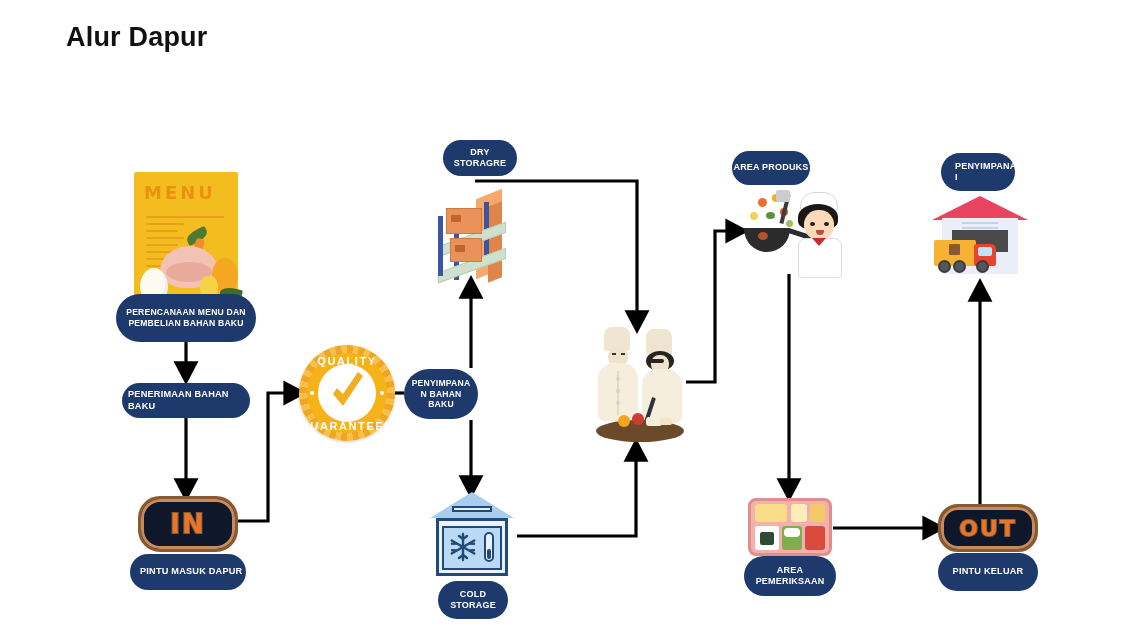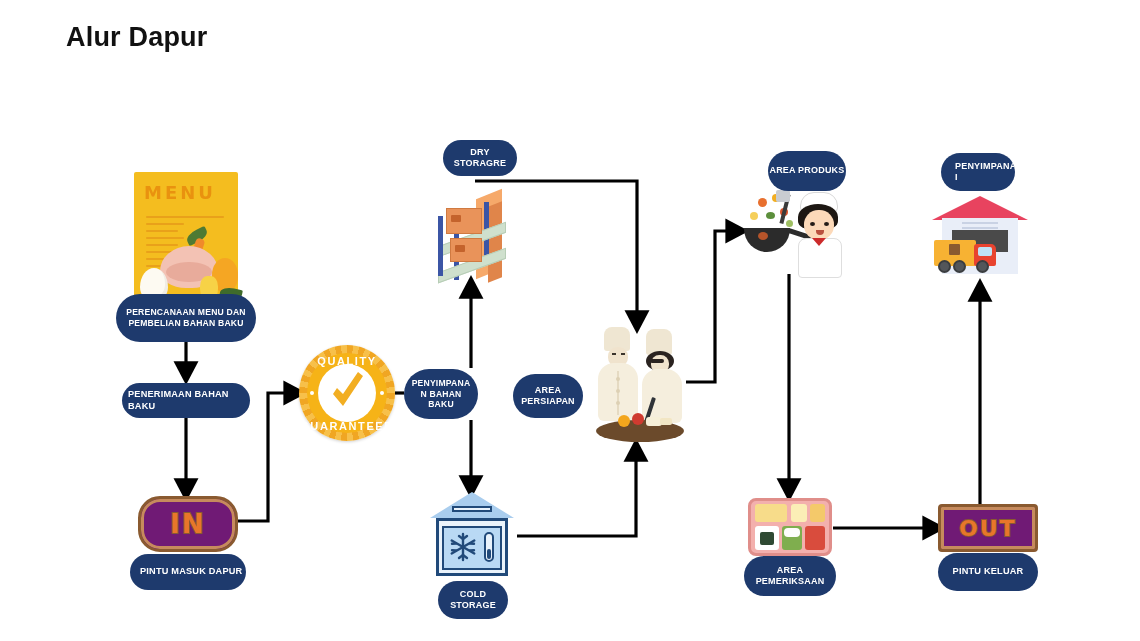--- a/index.html
+++ b/index.html
@@ -71,21 +71,21 @@
   .veg-a{position:absolute;left:78px;top:86px;width:26px;height:34px;background:#f5a623;border-radius:50% 50% 45% 45%;}
   .veg-b{position:absolute;left:66px;top:104px;width:18px;height:26px;background:#f7d246;border-radius:40% 40% 50% 50%;}
   .veg-c{position:absolute;left:58px;top:66px;width:9px;height:30px;background:#f08a2a;border-radius:4px;transform:rotate(18deg);}
   .leaf-a{position:absolute;left:52px;top:58px;width:22px;height:12px;background:#4f7a33;border-radius:60% 10% 60% 10%;transform:rotate(-25deg);}
   .leaf-b{position:absolute;left:86px;top:116px;width:22px;height:11px;background:#3f6b2b;border-radius:60% 10% 60% 10%;transform:rotate(12deg);}
   .berry{position:absolute;left:78px;top:122px;width:11px;height:11px;background:#c03a33;border-radius:50%;}
 
   
   .door{
     position:absolute;left:0;top:0;
-    background:#701a75;border:3px solid #8a5a30;border-radius:22px;
+    background:#0f172a;border:3px solid #8a5a30;border-radius:22px;
     display:flex;align-items:center;justify-content:center;
     box-shadow:inset 0 0 0 3px #c68a5d;
   }
   .door span{
     font-family:"DejaVu Sans", sans-serif;
     font-weight:bold;color:#e8762a;
     -webkit-text-stroke:2px #8a5a30;
     paint-order:stroke fill;
     letter-spacing:2px;
   }
@@ -331,21 +331,20 @@
     <div class="chef-body" style="left:52px;top:44px;width:40px;height:54px;"></div>
 
     <div style="position:absolute;left:58px;top:72px;width:4px;height:26px;background:#2f3338;transform:rotate(18deg);border-radius:1px;"></div>
 
     <div class="board" style="left:6px;top:95px;width:88px;height:22px;"></div>
     <div class="food-bit" style="left:28px;top:90px;width:12px;height:12px;background:#f3a61d;"></div>
     <div class="food-bit" style="left:42px;top:88px;width:12px;height:12px;background:#cf3b30;"></div>
     <div class="food-bit" style="left:56px;top:92px;width:16px;height:9px;background:#f6efd8;border-radius:3px;"></div>
     <div class="food-bit" style="left:70px;top:93px;width:12px;height:7px;background:#f2e6c4;border-radius:2px;"></div>
   </div>
-  <div class="pill" style="left:513px;top:374px;width:70px;height:44px;font-size:9px;">AREA PERSIAPAN</div>
 
   <div class="icon-box" style="left:740px;top:192px;width:100px;height:84px;">
 
     <div class="pan" style="left:4px;top:36px;width:46px;height:24px;"></div>
     <div class="pan-handle" style="left:46px;top:40px;width:30px;height:5px;transform:rotate(18deg);"></div>
 
     <div class="food-bit" style="left:18px;top:6px;width:9px;height:9px;background:#e8702f;"></div>
     <div class="food-bit" style="left:32px;top:2px;width:8px;height:8px;background:#f2ae22;"></div>
     <div class="food-bit" style="left:10px;top:20px;width:8px;height:8px;background:#f5cf5a;"></div>
     <div class="food-bit" style="left:26px;top:20px;width:9px;height:7px;background:#5c8f3c;"></div>
@@ -358,21 +357,21 @@
 
     <div class="pchef-hat" style="left:60px;top:0px;width:36px;height:18px;"></div>
     <div class="pchef-hair" style="left:58px;top:12px;width:40px;height:26px;"></div>
     <div class="pchef-head" style="left:64px;top:18px;width:30px;height:30px;"></div>
     <div style="position:absolute;left:70px;top:30px;width:5px;height:4px;background:#241c17;border-radius:50%;"></div>
     <div style="position:absolute;left:84px;top:30px;width:5px;height:4px;background:#241c17;border-radius:50%;"></div>
     <div style="position:absolute;left:76px;top:38px;width:8px;height:5px;background:#b9503f;border-radius:0 0 5px 5px;"></div>
     <div class="pchef-body" style="left:58px;top:46px;width:42px;height:38px;"></div>
     <div class="pchef-tie" style="left:72px;top:46px;width:14px;height:8px;clip-path:polygon(0 0,100% 0,50% 100%);"></div>
   </div>
-  <div class="pill" style="left:768px;top:151px;width:78px;height:40px;font-size:9px;">AREA PRODUKS</div>
+  <div class="pill" style="left:732px;top:151px;width:78px;height:34px;font-size:9px;">AREA PRODUKS</div>
 
   <div class="icon-box" style="left:748px;top:498px;width:84px;height:58px;">
     <div class="bento"></div>
     <div class="bento-cell" style="left:7px;top:6px;width:32px;height:18px;background:#f7dc8a;"></div>
     <div class="bento-cell" style="left:43px;top:6px;width:16px;height:18px;background:#fbeeb6;"></div>
     <div class="bento-cell" style="left:62px;top:6px;width:15px;height:18px;background:#f4c96a;"></div>
     <div class="bento-cell" style="left:7px;top:28px;width:24px;height:24px;background:#ffffff;"></div>
     <div class="nori" style="left:12px;top:34px;width:14px;height:13px;"></div>
     <div class="bento-cell" style="left:34px;top:28px;width:20px;height:24px;background:#7fae4e;"></div>
     <div class="bento-cell" style="left:57px;top:28px;width:20px;height:24px;background:#d94c3d;"></div>
@@ -393,19 +392,19 @@
     <div class="truck-body" style="left:2px;top:44px;width:42px;height:26px;"></div>
     <div class="truck-pkg" style="left:17px;top:48px;width:11px;height:11px;"></div>
     <div class="truck-cab" style="left:42px;top:48px;width:22px;height:22px;"></div>
     <div class="truck-win" style="left:46px;top:51px;width:14px;height:9px;"></div>
     <div class="truck-wheel" style="left:6px;top:64px;width:13px;height:13px;"></div>
     <div class="truck-wheel" style="left:21px;top:64px;width:13px;height:13px;"></div>
     <div class="truck-wheel" style="left:44px;top:64px;width:13px;height:13px;"></div>
   </div>
 
   <div class="icon-box" style="left:938px;top:504px;width:94px;height:42px;">
-    <div class="door" style="width:94px;height:42px;border-radius:4px;">
+    <div class="door" style="width:94px;height:42px;border-radius:20px;">
       <span style="font-size:22px;">OUT</span>
     </div>
   </div>
   <div class="pill" style="left:938px;top:553px;width:100px;height:38px;font-size:9.2px;">PINTU KELUAR</div>
 
 </div>
 
 </body></html>

